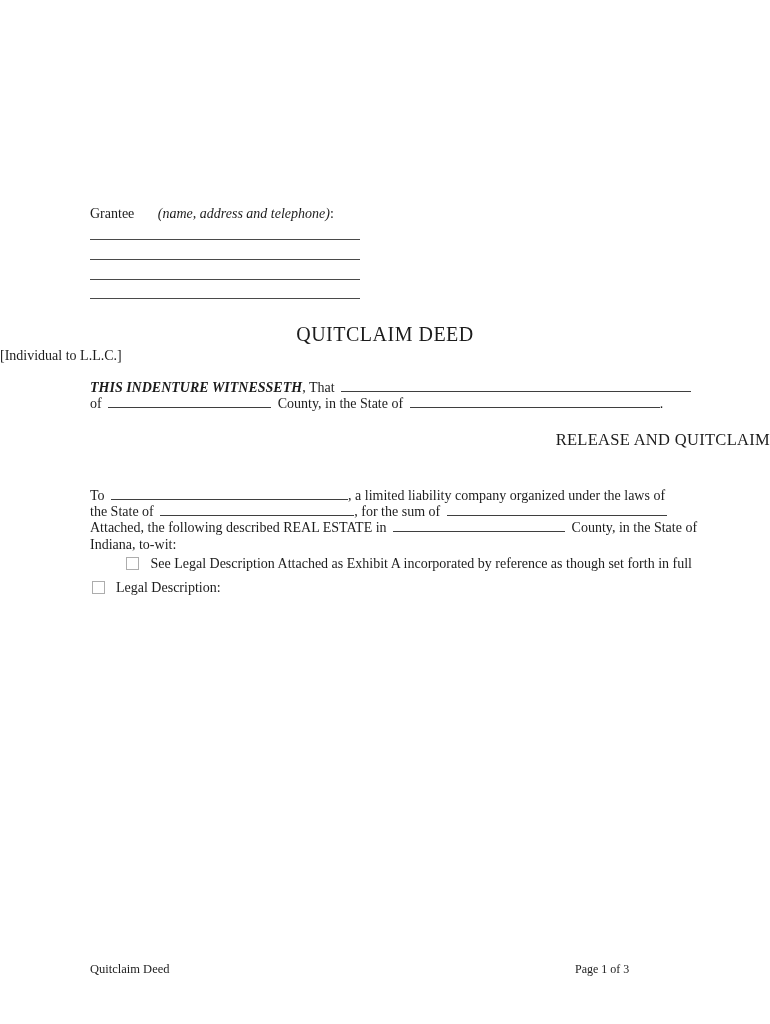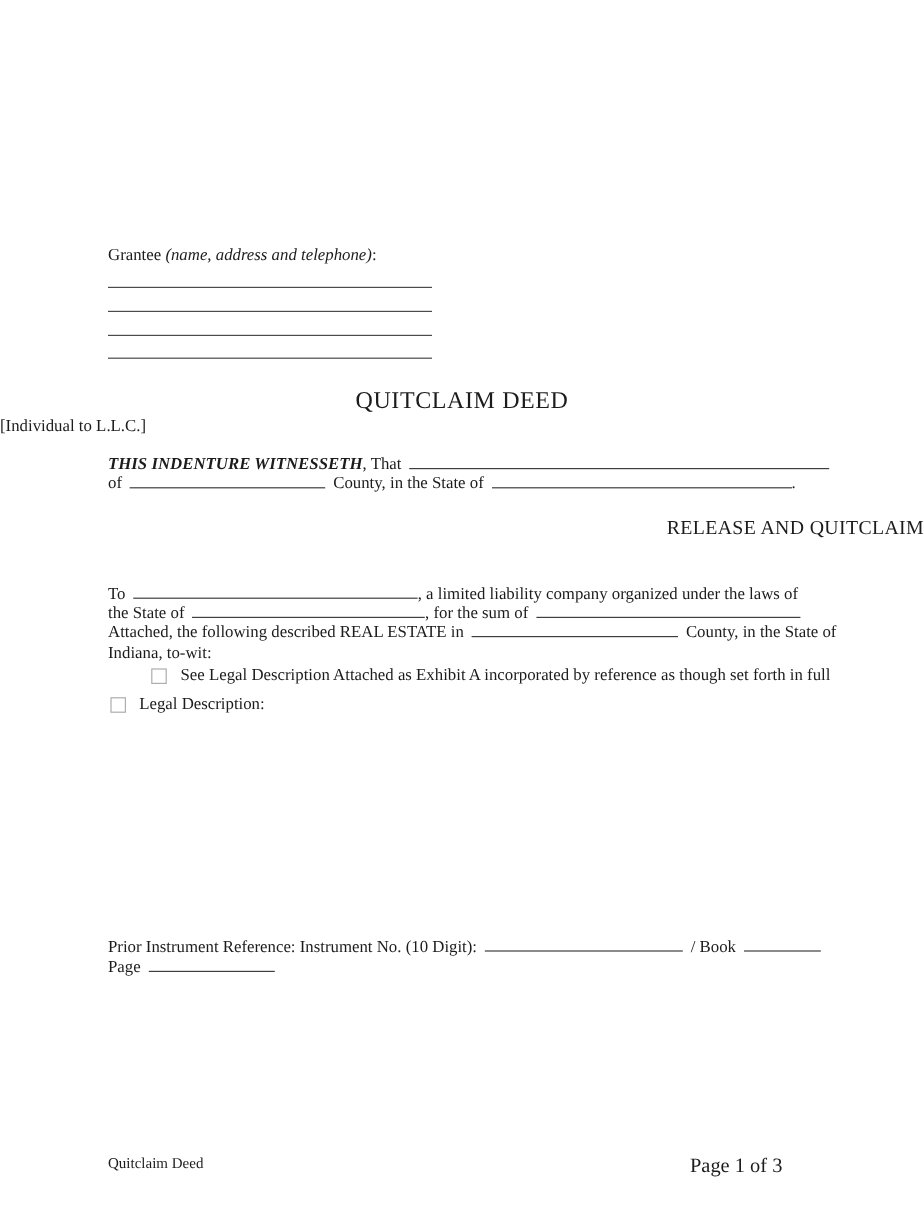--- a/index.html
+++ b/index.html
@@ -8,21 +8,21 @@
     position: relative;
     width: 770px;
     height: 1024px;
     background: #ffffff;
     font-family: "Liberation Serif", "DejaVu Serif", serif;
     color: #1c1c1c;
     font-size: 14px;
     overflow: hidden;
   }
   .abs { position: absolute; }
-  .italic { font-style: italic; }
+  .italic { font-style: italic; margin-left: 20px; }
   .bold-italic { font-weight: bold; font-style: italic; }
 
   
   .blank {
     display: inline-block;
     border-bottom: 1px solid #3f3f3f;
     height: 2px;
     margin: 0 3px;
     cursor: text;
   }
@@ -70,21 +70,21 @@
     width: 13px;
     height: 13px;
     border: 1px solid #adadad;
     background: #ffffff;
     margin-right: 11px;
     margin-top: 1px;
     flex: none;
     cursor: pointer;
   }
   .footer-left  { left: 90px;  font-size: 12.5px; }
-  .footer-right { left: 575px; font-size: 17px; }
+  .footer-right { left: 575px; font-size: 12px; }
 </style>
 </head>
 <body>
 
 <div class="page">
 
   <div class="abs" style="top:206px; left:90px;">
     <span>Grantee</span>
     <span class="italic">(name, address and telephone)</span><span>:</span>
   </div>
@@ -135,29 +135,17 @@
 
   <div class="abs checkbox-row" style="top:556px;justify-content:flex-end;">
     <div class="checkbox"></div>
     <div>See Legal Description Attached as Exhibit A incorporated by reference as though set forth in full</div>
   </div>
   <div class="abs checkbox-row" style="top:580px;">
     <div class="checkbox"></div>
     <div>Legal Description:</div>
   </div>
 
-  <div class="abs text-block" style="top:782px; line-height:16.5px;">
-    <div class="line">
-      <span>Prior Instrument Reference: Instrument No. (10 Digit):</span>
-      <span class="blank" style="width:165px;"></span>
-      <span>/ Book</span>
-      <span class="blank" style="width:64px;"></span>
-    </div>
-    <div class="line">
-      <span>Page</span>
-      <span class="blank" style="width:105px;"></span>
-    </div>
-  </div>
 
   <div class="abs footer-left" style="top:962px;">Quitclaim Deed</div>
   <div class="abs footer-right" style="top:962px;">Page 1 of 3</div>
 
 </div>
 
 </body></html>

